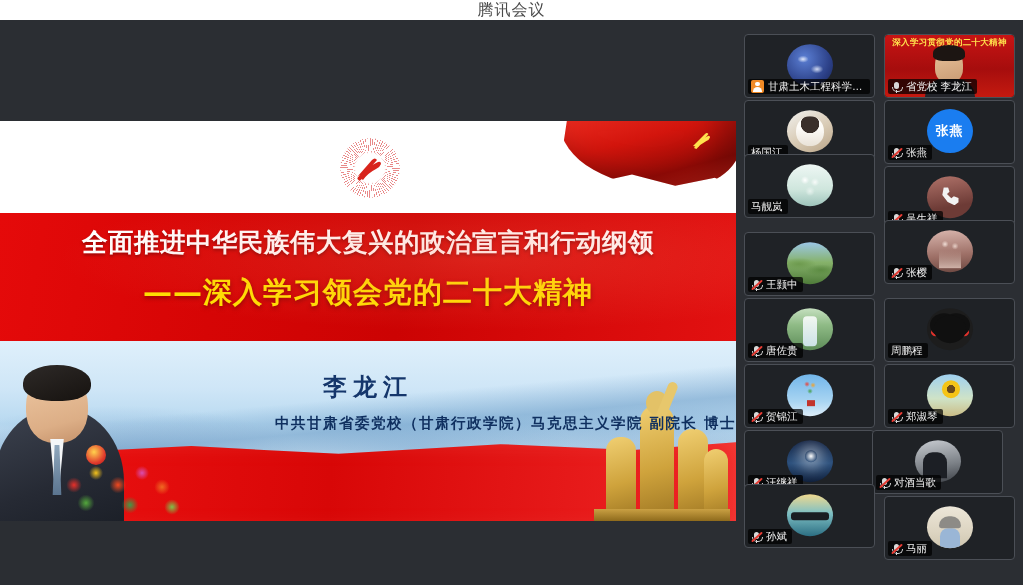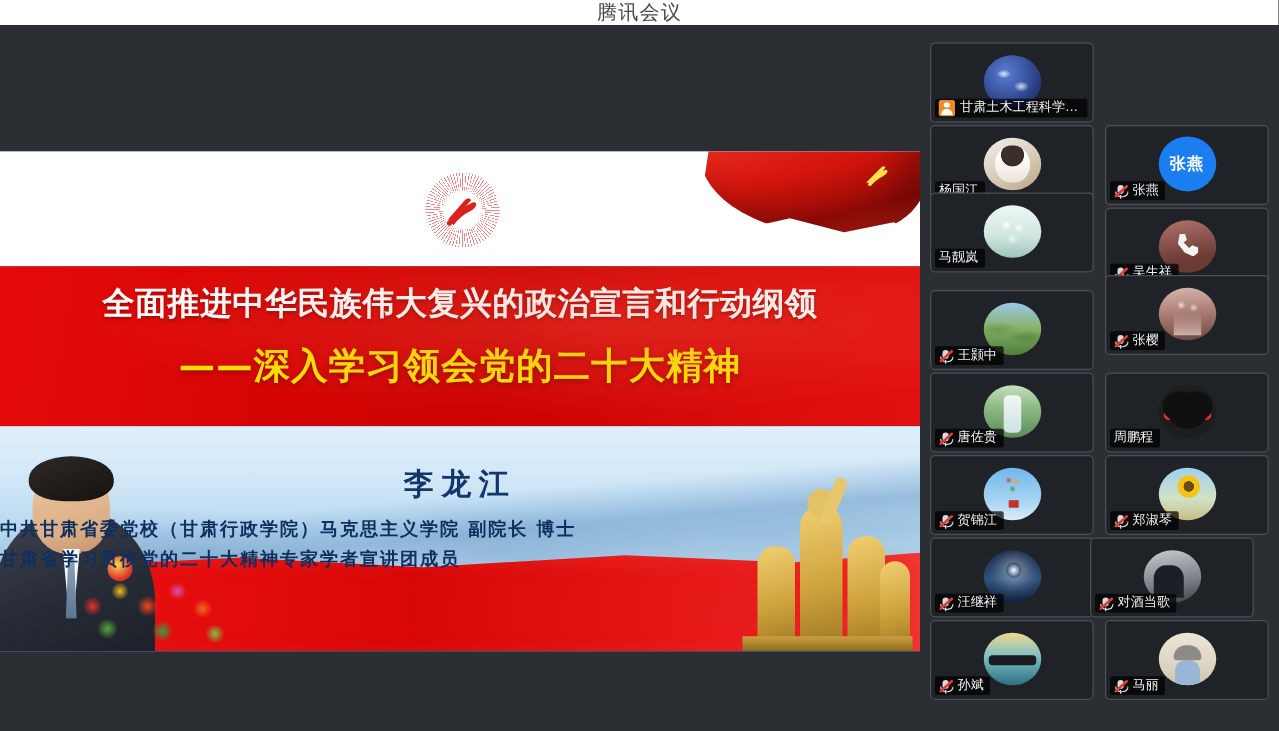--- a/index.html
+++ b/index.html
@@ -101,21 +101,21 @@
     background:linear-gradient(95deg,#ee1212 0%,#d80707 45%,#f02626 100%);
     clip-path:polygon(0% 40%, 10% 28%, 26% 22%, 46% 30%, 68% 20%, 86% 26%, 100% 18%, 100% 100%, 0% 100%);
     box-shadow:inset 0 14px 26px rgba(255,140,120,.3);
   }
   .presenter-name{
     position:absolute;left:0;top:30px;width:736px;text-align:center;
     font-family:"DejaVu Serif","Liberation Serif",serif;font-weight:700;
     font-size:24px;color:#15366b;letter-spacing:6px;
   }
   .presenter-l1,.presenter-l2{
-    position:absolute;left:0;width:736px;text-align:left;
+    position:absolute;left:0;width:736px;text-align:right;
     font-family:"DejaVu Serif","Liberation Serif",serif;font-weight:700;
     font-size:14.5px;color:#0f2f5f;letter-spacing:1.5px;white-space:nowrap;
   }
   .presenter-l1{top:73px;}
   .presenter-l2{top:97px;}
   .portrait{
     position:absolute;left:0;top:18px;width:150px;height:162px;overflow:hidden;
   }
   .portrait .suit{
     position:absolute;left:-6px;top:48px;width:130px;height:120px;
@@ -336,33 +336,49 @@
             <div class="fig f1"></div>
             <div class="fig f3"></div>
             <div class="fig f4"></div>
             <div class="head1"></div>
             <div class="arm"></div>
             <div class="base"></div>
           </div>
 
           <div class="presenter-name">李龙江</div>
           <div class="presenter-l1">中共甘肃省委党校（甘肃行政学院）马克思主义学院  副院长  博士</div>
-          <div class="presenter-l2">甘肃省学习贯彻党的二十大精神专家学者宣讲团成员</div>
         </div>
 
       </div>
 
     </div>
 
     <div class="grid">
         <div class="tile" style="left: 8px; top: 14px;">
           <div class="avatar a-globe"></div>
           <div class="badge">
             <span class="host-ic"></span>
             <span class="nm">甘肃土木工程科学研究院…</span>
+          </div>
+        </div>
+        <div class="tile video" style="left: 148px; top: 14px;">
+          <div class="v2">
+            <div class="hdr">深入学习贯彻党的二十大精神</div>
+            <div class="face"></div>
+            <div class="hair2"></div>
+            <div class="body2"></div>
+            <div class="gold"></div>
+          </div>
+          <div class="badge">
+            <span class="mic">
+              <span class="cap"></span>
+              <span class="arc"></span>
+              <span class="stem"></span>
+            </span>
+            <span class="nm">省党校  李龙江</span>
           </div>
         </div>
         <div class="tile" style="left: 8px; top: 80px;">
           <div class="avatar a-face"></div>
           <div class="badge">
             <span class="nm">杨国江</span>
           </div>
         </div>
         <div class="tile" style="left: 148px; top: 80px;">
           <div class="avatar a-initial">
@@ -484,21 +500,21 @@
           <div class="badge">
             <span class="mic muted">
               <span class="cap"></span>
               <span class="arc"></span>
               <span class="stem"></span>
               <span class="slash"></span>
             </span>
             <span class="nm">对酒当歌</span>
           </div>
         </div>
-        <div class="tile" style="left: 8px; top: 476px;">
+        <div class="tile" style="left: 8px; top: 464px;">
           <div class="avatar a-sea"></div>
           <div class="badge">
             <span class="mic muted">
               <span class="cap"></span>
               <span class="arc"></span>
               <span class="stem"></span>
               <span class="slash"></span>
             </span>
             <span class="nm">孙斌</span>
           </div>

